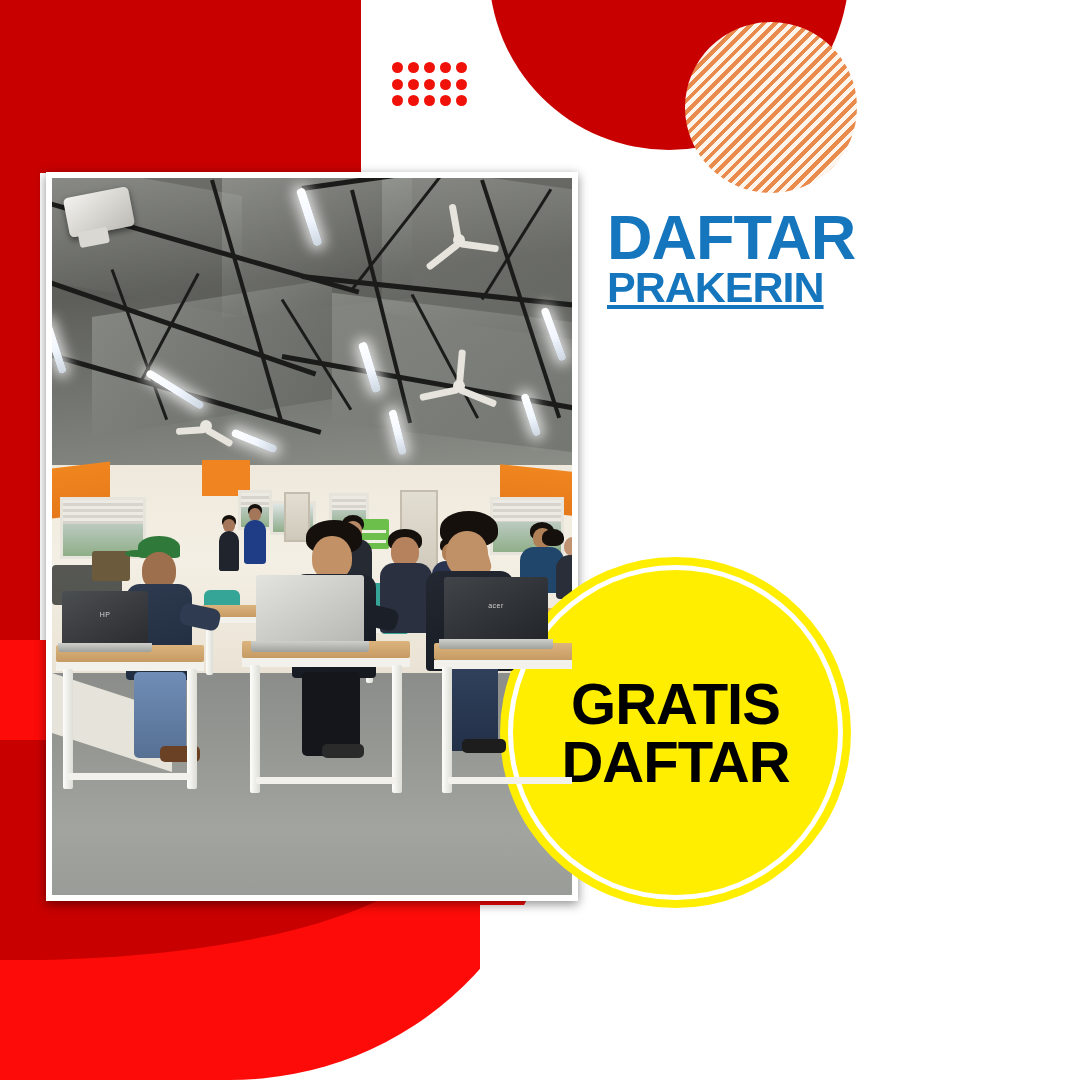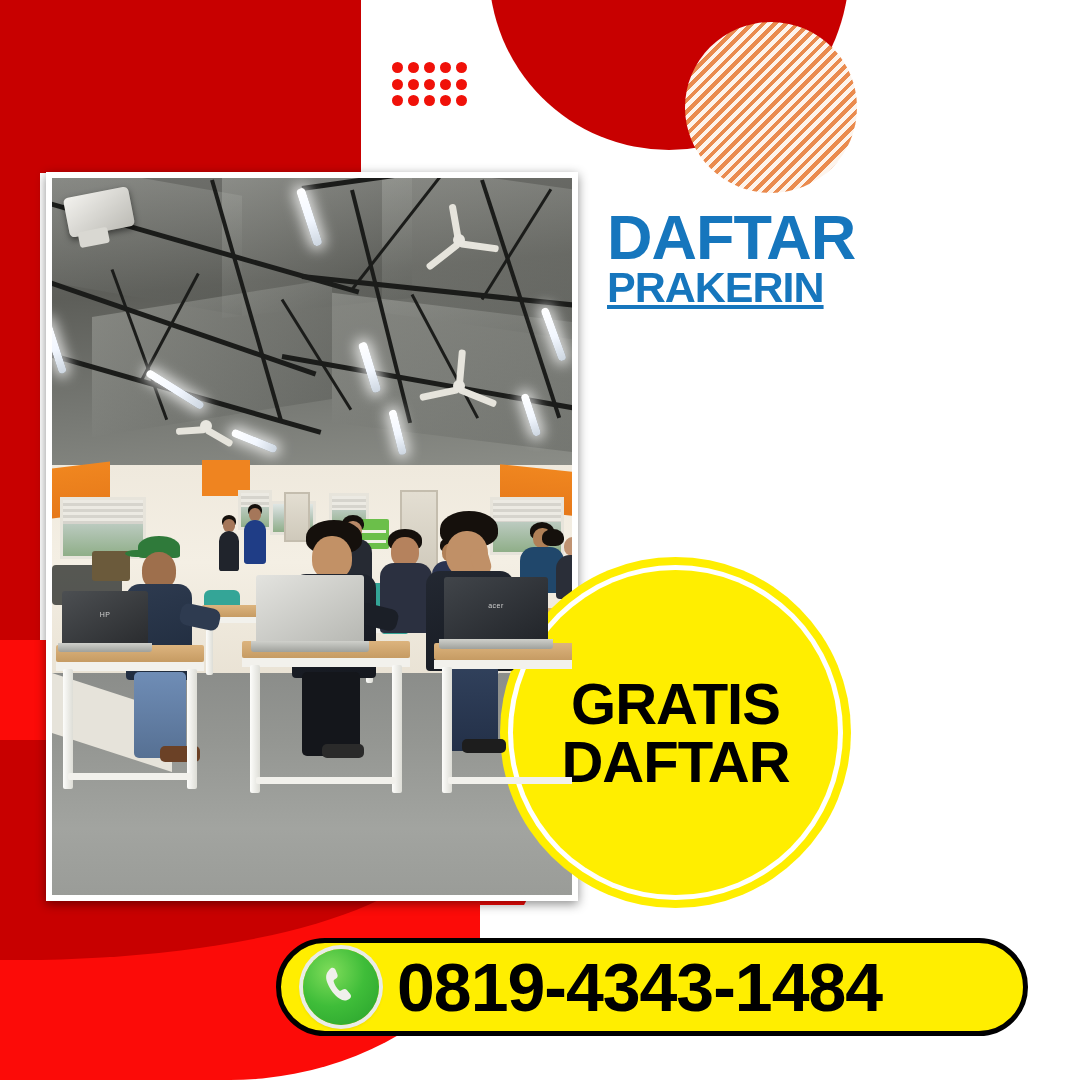--- a/index.html
+++ b/index.html
@@ -610,22 +610,14 @@
     <div class="l2">PRAKERIN</div>
   </div>
 
   <div class="badge">
     <div class="txt">
       <div>GRATIS</div>
       <div>DAFTAR</div>
     </div>
   </div>
 
-  <div class="phone-pill">
-    <div class="phone-icon">
-      <svg width="44" height="44" viewBox="0 0 24 24" aria-hidden="true">
-        <path fill="#f0f0ec" d="M6.6 2.2c1.1-.5 2 .1 2.4 1l1 2.4c.4.9.1 1.8-.7 2.3l-1 .7c-.3.2-.4.5-.3.9.4 1.6 1.6 3.6 3 4.9.3.3.7.3 1 .1l1-.6c.8-.5 1.7-.3 2.3.4l1.7 2c.7.8.6 1.9-.3 2.6-1.8 1.4-3.7 1.2-5.6-.1-2.6-1.8-5-4.9-6.2-7.8C3.6 8.4 3.5 5.8 5 4c.4-.6 1-1.3 1.6-1.8z"></path>
-      </svg>
-    </div>
-    <div class="phone-number">0819-4343-1484</div>
-  </div>
 
 </div>
 
 </body></html>

